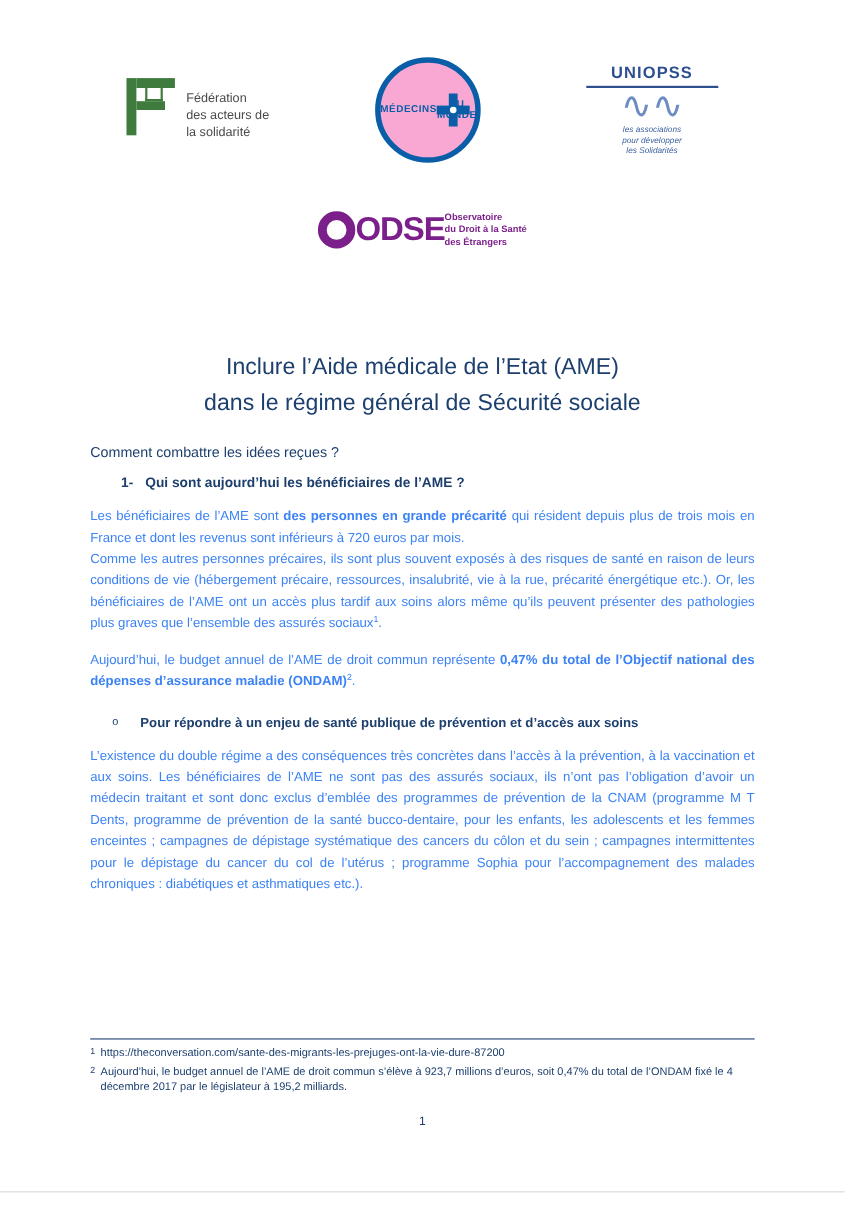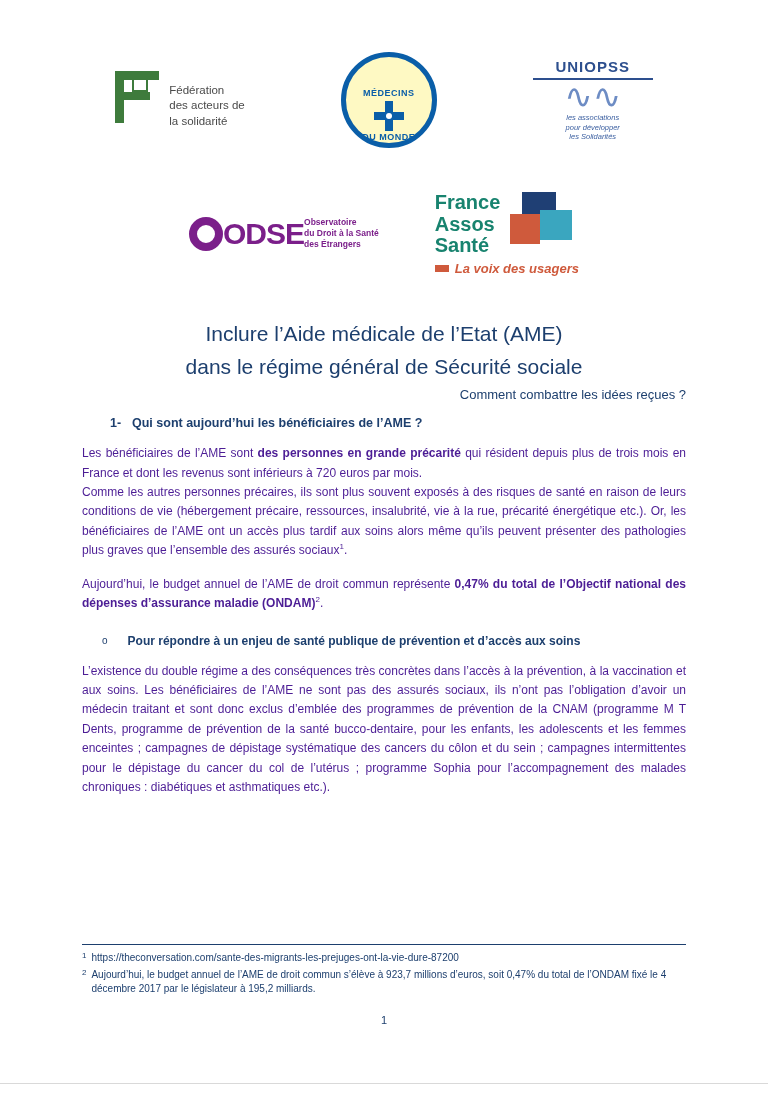--- a/index.html
+++ b/index.html
@@ -78,27 +78,27 @@
     line-height: 1.32;
     color: #4a4a4a;
     padding-top: 12px;
     font-family: Liberation Sans, sans-serif;
   }
 
   
   .logo-mdm {
     width: 86px; height: 86px;
     border-radius: 50%;
-    background: #fef9c3;
+    background: #f9a8d4;
     border: 5px solid #0a5ea8;
     position: relative;
     display: flex;
     align-items: center;
-    justify-content: flex-end;
-    flex-direction: column;
+    justify-content: space-between;
+    flex-direction: row;
   }
   .mdm-top, .mdm-bot {
     font-size: 9px;
     font-weight: bold;
     color: #0a5ea8;
     letter-spacing: .5px;
     line-height: 1.1;
     text-align: center;
   }
   .mdm-cross {
@@ -194,37 +194,37 @@
   h1.title {
     font-size: 21px;
     font-weight: normal;
     text-align: center;
     color: #1d3f6e;
     margin: 0;
     line-height: 1.55;
   }
   .subtitle {
     font-size: 13px;
-    text-align: right;
-    color: #1d3f6e;
-    margin-top: 4px;
+    text-align: left;
+    color: #1d3f6e;
+    margin-top: 20px;
   }
   .q {
     font-size: 12.5px;
     font-weight: bold;
     color: #1d3f6e;
     margin-top: 14px;
     padding-left: 28px;
   }
   .q .num { display: inline-block; width: 22px; }
   p.body {
     font-size: 12px;
     line-height: 1.62;
     text-align: justify;
-    color: #4c1d95;
+    color: #3b82f6;
     margin: 14px 0 0 0;
   }
   .bullet {
     display: flex;
     gap: 20px;
     margin-top: 20px;
     padding-left: 20px;
     font-size: 12px;
     color: #1d3f6e;
   }
@@ -310,38 +310,20 @@
     <div class="logo-odse">
       <div class="odse-ring"></div>
       <div class="odse-word">ODSE</div>
       <div class="odse-sub">
         <div>Observatoire</div>
         <div>du Droit à la Santé</div>
         <div>des Étrangers</div>
       </div>
     </div>
 
-    <div class="logo-fass">
-      <div class="fass-top">
-        <div class="fass-words">
-          <div>France</div>
-          <div>Assos</div>
-          <div>Santé</div>
-        </div>
-        <div class="fass-squares">
-          <i class="s1"></i>
-            <i class="s3"></i>
-            <i class="s2"></i>
-        </div>
-      </div>
-      <div class="fass-bottom">
-        <div class="fass-bar"></div>
-        <div class="fass-tag">La voix des usagers</div>
-      </div>
-    </div>
   </div>
 
   <div class="doc">
     <h1 class="title">
       <span>Inclure l’Aide médicale de l’Etat (AME)</span><br>
       <span>dans le régime général de Sécurité sociale</span>
     </h1>
     <div class="subtitle">Comment combattre les idées reçues ?</div>
 
     <div class="q">

